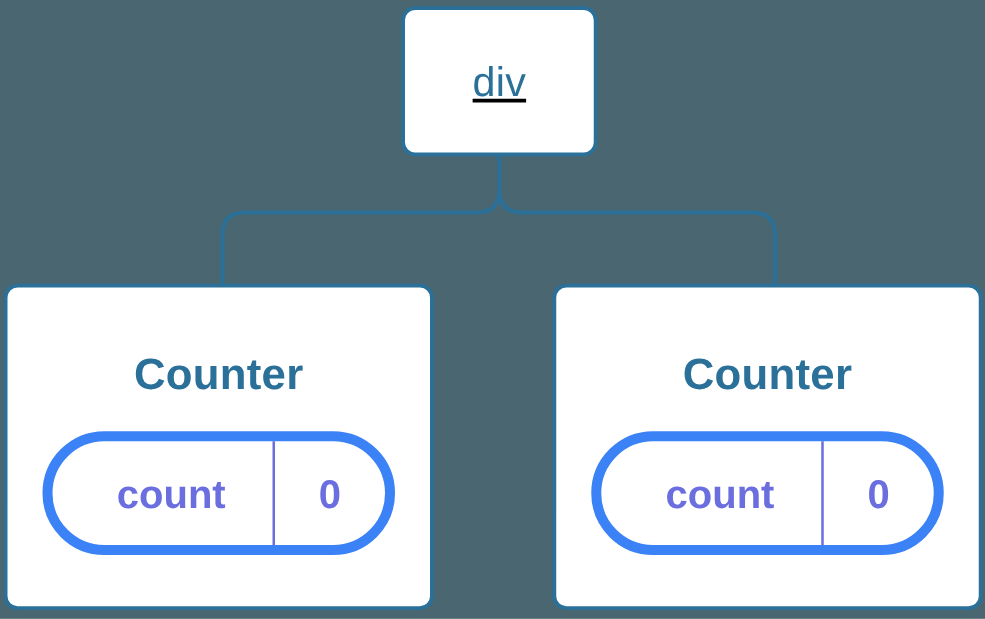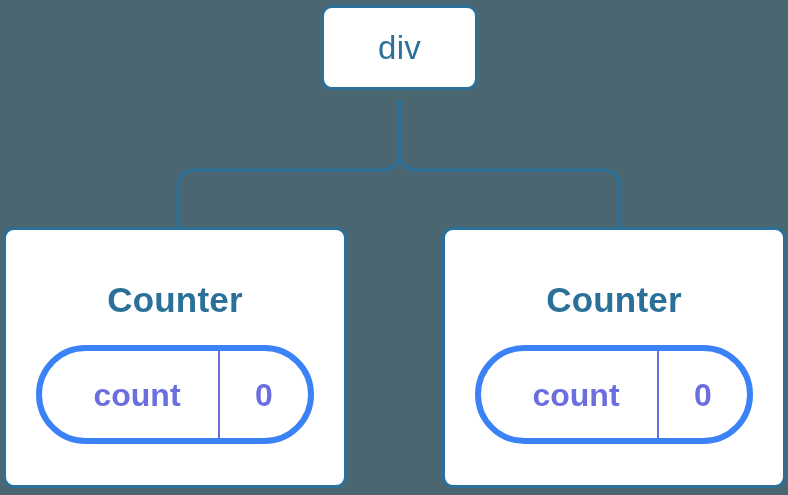--- a/index.html
+++ b/index.html
@@ -41,22 +41,23 @@
     display: flex;
     flex-direction: column;
     align-items: center;
   }
 
   
   .node-root {
     left: 321px;
     top: 5px;
     width: 157px;
-    height: 85px;
+    height: 120px;
     justify-content: center;
+    text-decoration: underline;
   }
   .node-root .node-title {
     font-size: 33px;
     color: #2a7099;
     line-height: 1;
     letter-spacing: 0.2px;
   }
 
   
   .node-child {
@@ -75,21 +76,21 @@
     line-height: 1;
     letter-spacing: 0.2px;
     margin-top: 52px;
   }
 
   
   .state-pill {
     margin-top: 28px;
     height: 99px;
     box-sizing: border-box;
-    border: 6px solid #3b82f6;
+    border: 8px solid #3b82f6;
     border-radius: 9999px;
     display: flex;
     align-items: stretch;
     background: #ffffff;
   }
   .pill-key, .pill-value {
     display: flex;
     align-items: center;
     justify-content: center;
     color: #6b6ede;

